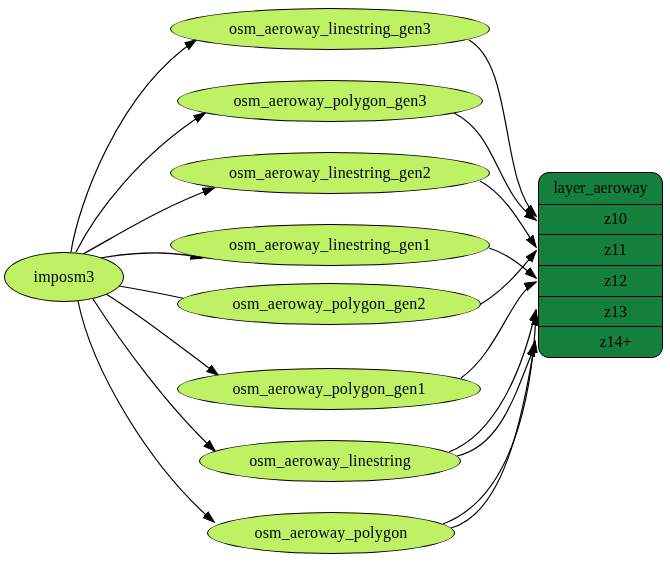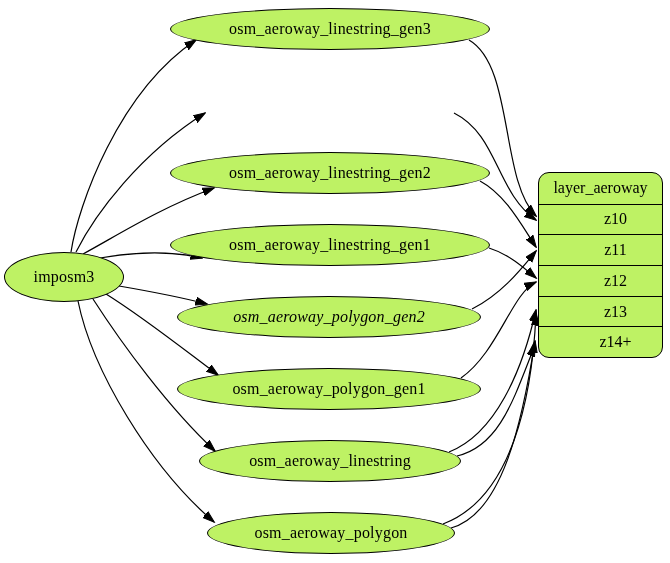--- a/index.html
+++ b/index.html
@@ -88,46 +88,49 @@
     </svg>
 
   <div class="ellipse-node" style="left:4px; top:252px; width:120px; height:50px;">
     <span class="node-label">imposm3</span>
   </div>
 
   <div class="ellipse-node" style="left:170px; top:8px; width:320px; height:42px;">
     <span class="node-label">osm_aeroway_linestring_gen3</span>
   </div>
 
+  <div class="ellipse-node" style="left:177px; top:80px; width:306px; height:42px;">
+    <span class="node-label">osm_aeroway_polygon_gen3</span>
+  </div>
 
   <div class="ellipse-node" style="left:170px; top:152px; width:320px; height:42px;">
     <span class="node-label">osm_aeroway_linestring_gen2</span>
   </div>
 
   <div class="ellipse-node" style="left:170px; top:224px; width:320px; height:42px;">
     <span class="node-label">osm_aeroway_linestring_gen1</span>
   </div>
 
-  <div class="ellipse-node" style="left:177px; top:296px; width:304px; height:42px;font-style:italic;">
+  <div class="ellipse-node" style="left:177px; top:283px; width:304px; height:42px;">
     <span class="node-label">osm_aeroway_polygon_gen2</span>
   </div>
 
   <div class="ellipse-node" style="left:177px; top:368px; width:304px; height:42px;">
     <span class="node-label">osm_aeroway_polygon_gen1</span>
   </div>
 
   <div class="ellipse-node" style="left:199px; top:440px; width:262px; height:42px;">
     <span class="node-label">osm_aeroway_linestring</span>
   </div>
 
   <div class="ellipse-node" style="left:207px; top:512px; width:248px; height:42px;">
     <span class="node-label">osm_aeroway_polygon</span>
   </div>
 
-  <div class="record-node" id="layer-node" style="background: #bef264;">
+  <div class="record-node" id="layer-node" style="background: #15803d;">
     <div class="record-row">
       <span>layer_aeroway</span>
     </div>
     <div class="record-row">
       <span>z10</span>
     </div>
     <div class="record-row">
       <span>z11</span>
     </div>
     <div class="record-row">

